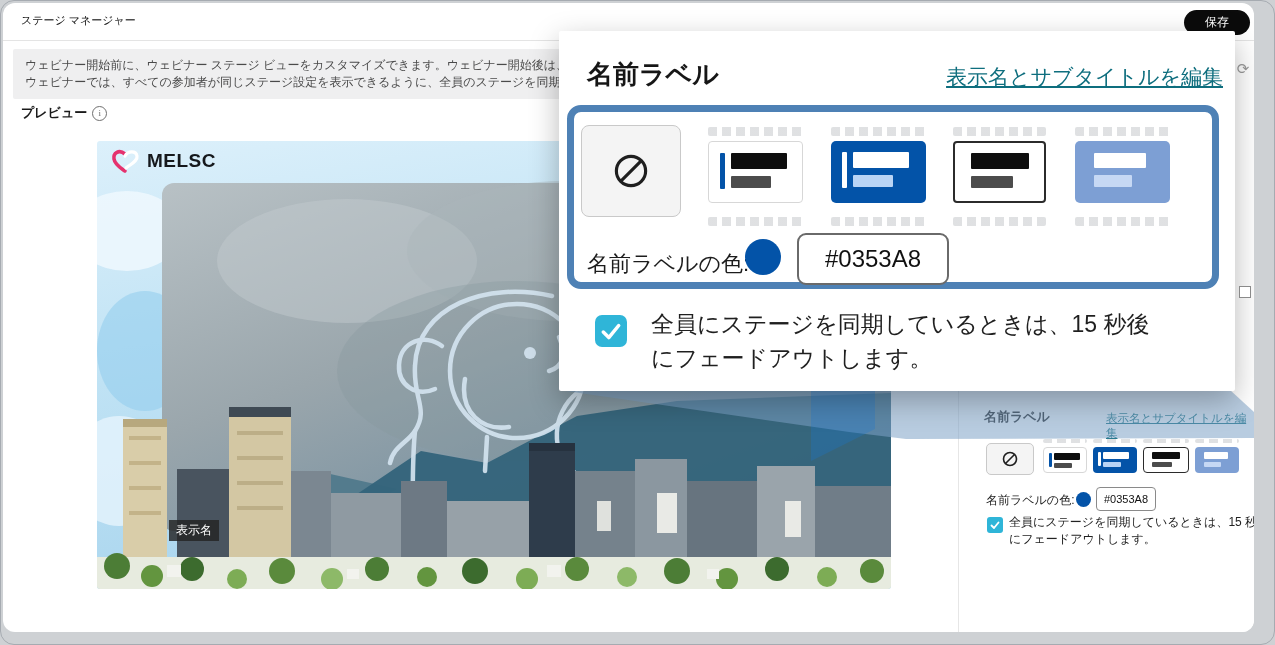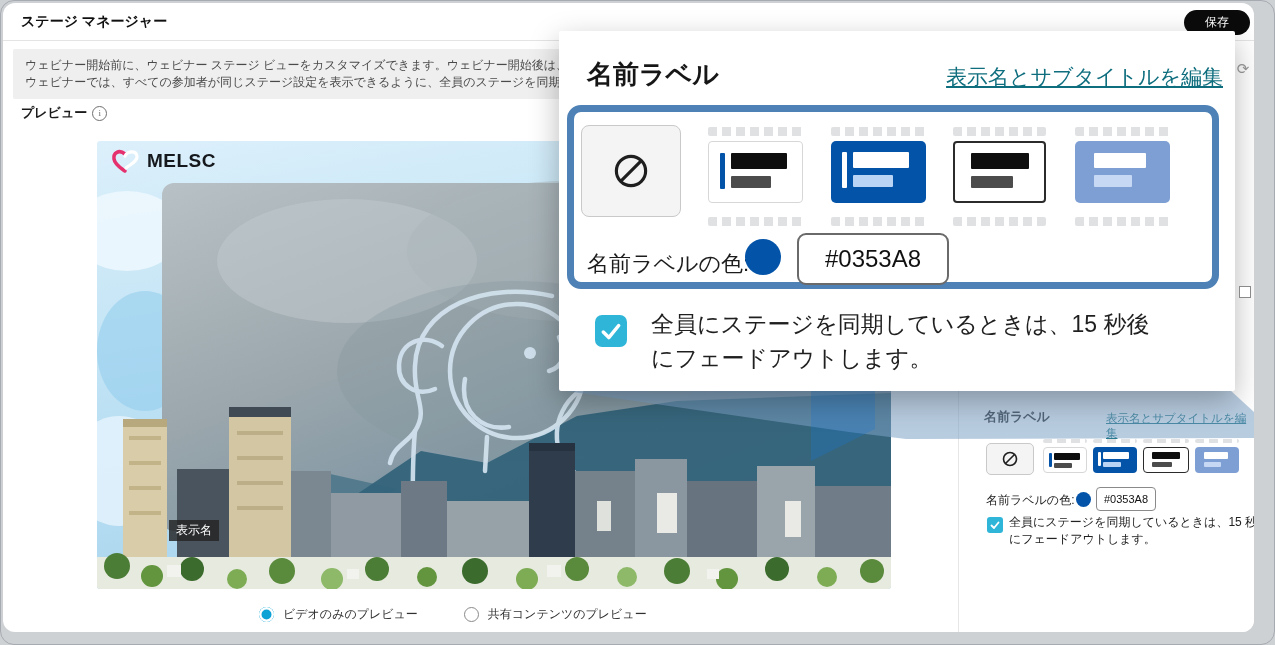--- a/index.html
+++ b/index.html
@@ -1,21 +1,21 @@
 <!DOCTYPE html>
 <html><head>
 <meta charset="utf-8">
 <style>
   html,body{margin:0;padding:0;background:#ced1d4;width:1275px;height:645px;overflow:hidden;
     font-family:"Liberation Sans","DejaVu Sans",sans-serif;-webkit-font-smoothing:antialiased;}
   .frame{position:absolute;inset:0;background:#ced1d4;border:1px solid #a6abb1;border-radius:14px;}
   .content{position:absolute;left:2px;top:2px;width:1251px;height:629px;background:#fff;border-radius:12px;overflow:hidden;}
   .abs{position:absolute;}
   
-  .page-title{left:18px;top:10px;font-size:14px;font-weight:bold;color:#101010;}
+  .page-title{left:18px;top:10px;font-size:11px;font-weight:normal;color:#101010;}
   .save-btn{left:1181px;top:7px;width:66px;height:25px;background:#0b0b0b;color:#fff;border:none;border-radius:13px;
     font-size:12px;display:flex;align-items:center;justify-content:center;cursor:pointer;font-family:inherit;}
   .hdiv{left:0;top:37px;width:1253px;height:1px;background:#e4e4e4;}
   .vdiv{left:955px;top:38px;width:1px;height:591px;background:#e6e6e6;}
   
   .info-bar{left:10px;top:46px;width:944px;height:50px;background:#efeff0;border-radius:2px;padding:8px 12px;box-sizing:border-box;}
   .info-bar div{font-size:12px;line-height:17px;color:#4a4a4a;white-space:nowrap;overflow:hidden;}
   .preview-heading{left:18px;top:101px;display:flex;align-items:center;gap:5px;font-size:13px;font-weight:bold;color:#1a1a1a;font-family:Liberation Serif, serif;}
   .i-icon{width:13px;height:13px;border:1px solid #6f6f6f;border-radius:50%;font-size:9px;font-weight:normal;color:#6f6f6f;
     display:flex;align-items:center;justify-content:center;}
@@ -176,30 +176,20 @@
     <div class="abs brand">
       <svg width="30" height="28" viewBox="0 0 30 28">
         <path d="M14,7 C8,2 2,6 3,12 C4,18 10,21 14,24" stroke="#e5326e" stroke-width="3.6" fill="none" stroke-linecap="round"></path>
         <path d="M14,9 C17,3.5 25,3.5 26,9 C27,14 20,17 15,21" stroke="#ffffff" stroke-width="3.2" fill="none" stroke-linecap="round"></path>
       </svg>
       <span class="brand-text">MELSC</span>
     </div>
     <div class="abs name-tag">表示名</div>
   </div>
 
-  <div class="abs radio-row">
-    <div class="radio-item">
-      <span class="radio sel"></span>
-      <span class="radio-label">ビデオのみのプレビュー</span>
-    </div>
-    <div class="radio-item">
-      <span class="radio"></span>
-      <span class="radio-label">共有コンテンツのプレビュー</span>
-    </div>
-  </div>
 
   <div class="abs panel"></div>
   <div class="abs refresh-icon">⟳</div>
   <div class="abs p-title">名前ラベル</div>
   <div class="abs p-link">表示名とサブタイトルを編集</div>
 
   <div class="abs ghost" style="left:1040px;top:436px;width:44px;height:4px;"></div>
   <div class="abs ghost" style="left:1090px;top:436px;width:44px;height:4px;"></div>
   <div class="abs ghost" style="left:1140px;top:436px;width:46px;height:4px;"></div>
   <div class="abs ghost" style="left:1192px;top:436px;width:44px;height:4px;"></div>

